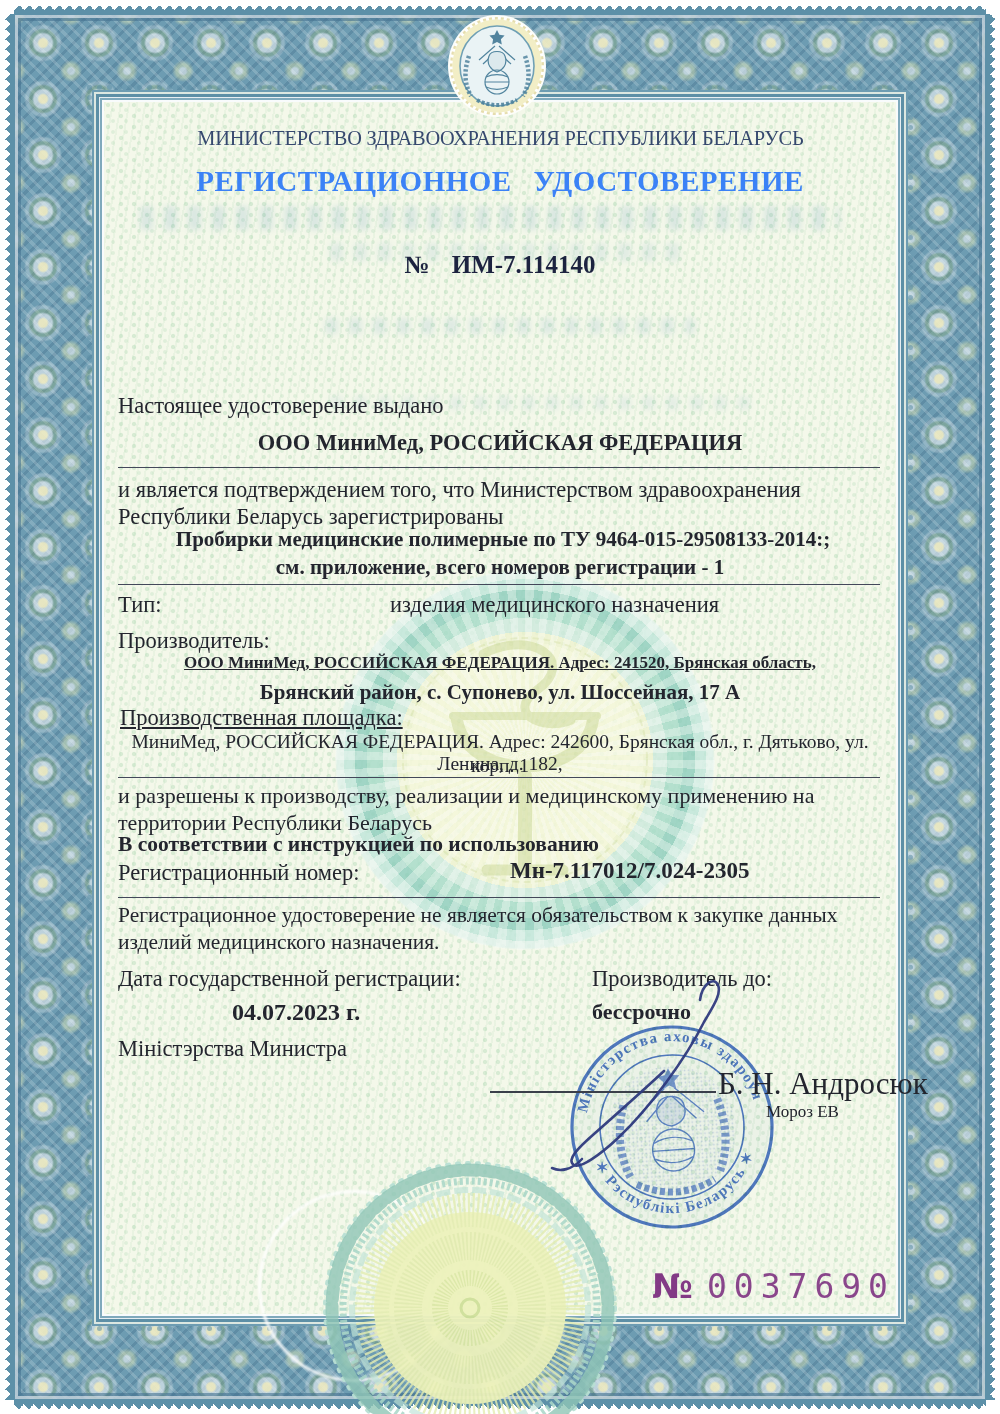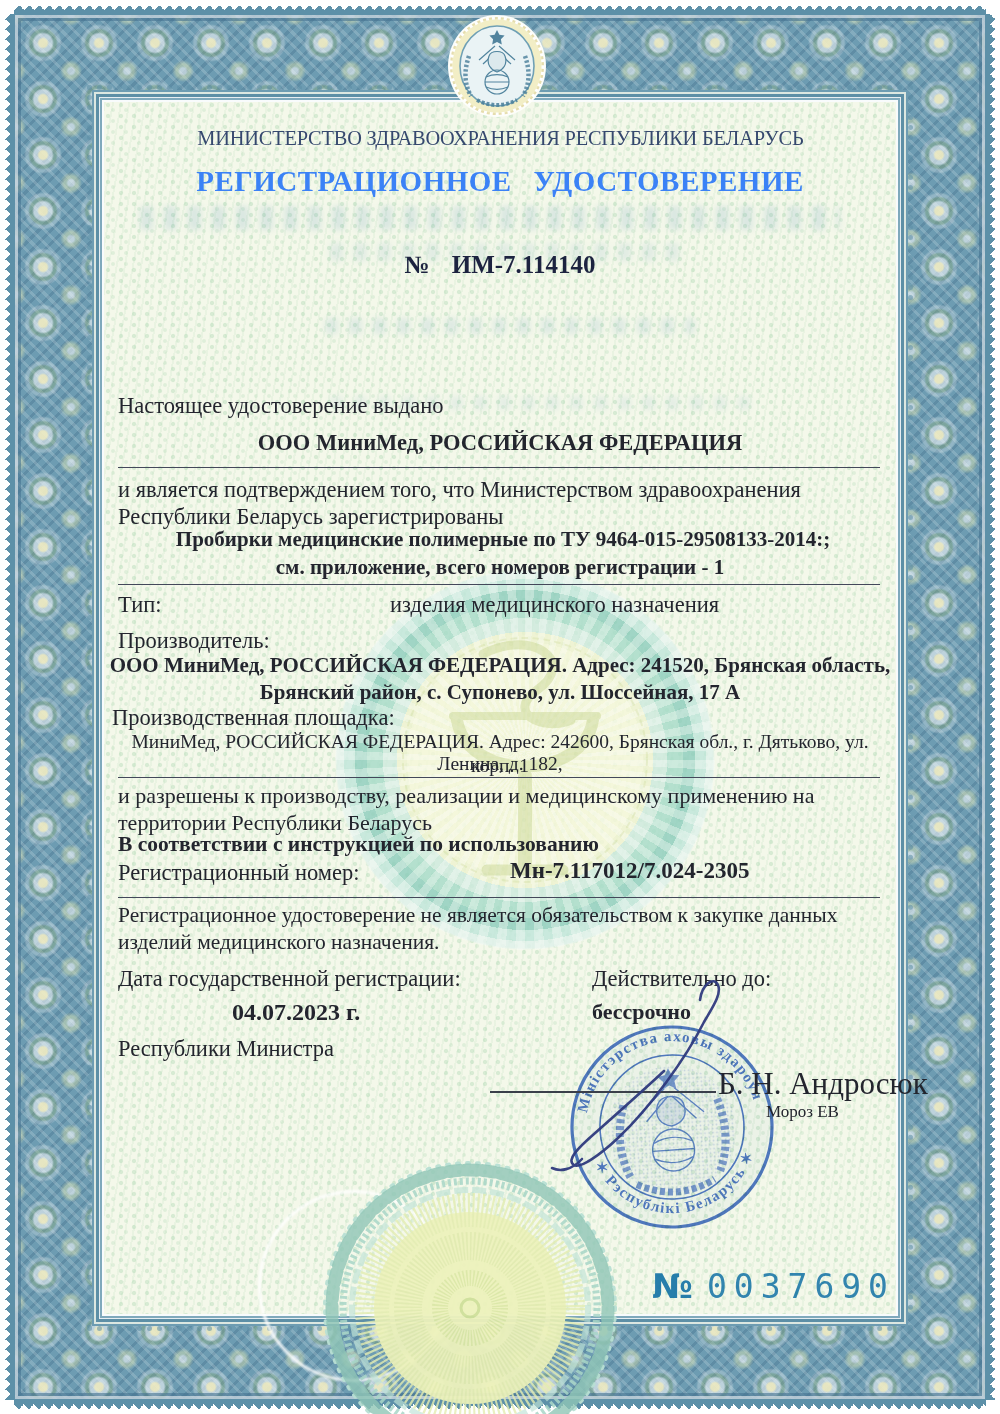--- a/index.html
+++ b/index.html
@@ -61,21 +61,21 @@
   .ministry{top:126px;font-size:21px;color:#35486e;letter-spacing:-0.2px;}
   .ministry span{display:inline-block;transform:scaleX(.97);}
   .doc-title{top:165px;font-size:29px;font-weight:bold;color:#3b82f6;word-spacing:14px;letter-spacing:.5px;}
   .doc-number{top:251px;font-size:25px;font-weight:bold;color:#1d2340;}
   .doc-number .gap{display:inline-block;width:22px;}
   .body-reg{font-size:22.5px;}
   .b{font-weight:bold;}
   .sig-line{position:absolute;left:490px;top:1091px;width:226px;border-top:2px solid #3a3f4a;z-index:6;}
 
   
-  .serial{position:absolute;left:652px;top:1266px;z-index:5;color:#0369a1;}
+  .serial{position:absolute;left:652px;top:1266px;z-index:5;color:#701a75;}
   .serial .no{font-family:"DejaVu Sans", sans-serif;font-size:34px;font-weight:bold;opacity:.85;}
   .serial .digits{font-family:"DejaVu Sans Mono", monospace;font-size:33px;letter-spacing:7px;margin-left:14px;opacity:.8;}
 
   
   .rosette{position:absolute;left:322px;top:1160px;width:296px;height:296px;z-index:4;opacity:.95;}
 
   
   .stamp{position:absolute;left:567px;top:1022px;width:210px;height:210px;z-index:5;
     mix-blend-mode:multiply;opacity:.9;transform:rotate(-4deg);}
   .signature{position:absolute;inset:0;z-index:6;pointer-events:none;}
@@ -123,38 +123,38 @@
   <div class="txt body-reg" style="left:118px;top:393px;text-align:right;">Настоящее удостоверение выдано</div>
   <div class="txt center body-reg b" style="top:430px;">ООО МиниМед, РОССИЙСКАЯ ФЕДЕРАЦИЯ</div>
   <div class="hr" style="top:467px;"></div>
   <div class="txt body-reg" style="left:118px;top:476px;width:775px;line-height:27px;">и является подтверждением того, что Министерством здравоохранения Республики Беларусь зарегистрированы</div>
   <div class="txt center b" style="top:527px;font-size:21px;padding-left:6px;">Пробирки медицинские полимерные по ТУ 9464-015-29508133-2014:;</div>
   <div class="txt center b" style="top:555px;font-size:21px;">см. приложение, всего номеров регистрации  - 1</div>
   <div class="hr" style="top:584px;"></div>
   <div class="txt body-reg" style="left:118px;top:592px;">Тип:</div>
   <div class="txt body-reg" style="left:390px;top:592px;">изделия медицинского назначения</div>
   <div class="txt body-reg" style="left:118px;top:628px;">Производитель:</div>
-  <div class="txt center b" style="top:653px;font-size:21px;">ООО МиниМед, РОССИЙСКАЯ ФЕДЕРАЦИЯ. Адрес: 241520, Брянская область,</div>
+  <div class="txt center b" style="top:653px;font-size:17px;text-decoration:underline;">ООО МиниМед, РОССИЙСКАЯ ФЕДЕРАЦИЯ. Адрес: 241520, Брянская область,</div>
   <div class="txt center b" style="top:680px;font-size:21px;">Брянский район, с. Супонево, ул. Шоссейная, 17 А</div>
-  <div class="txt body-reg" style="left:112px;top:705px;">Производственная площадка:</div>
+  <div class="txt body-reg" style="left:120px;top:705px;text-decoration:underline;">Производственная площадка:</div>
   <div class="txt center" style="top:731px;font-size:19.5px;">МиниМед, РОССИЙСКАЯ ФЕДЕРАЦИЯ. Адрес: 242600, Брянская обл., г. Дятьково, ул. Ленина, д. 182,</div>
   <div class="txt center" style="top:755px;font-size:19.5px;">корп. 1</div>
   <div class="hr" style="top:777px;"></div>
   <div class="txt" style="left:118px;top:782px;width:785px;font-size:22px;line-height:27px;">и разрешены к производству, реализации и медицинскому применению на территории Республики Беларусь</div>
   <div class="txt b" style="left:118px;top:832px;font-size:21.5px;">В соответствии с инструкцией по использованию</div>
   <div class="txt body-reg" style="left:118px;top:860px;">Регистрационный номер:</div>
   <div class="txt b" style="left:510px;top:858px;font-size:23px;">Мн-7.117012/7.024-2305</div>
   <div class="hr" style="top:897px;"></div>
   <div class="txt" style="left:118px;top:902px;width:792px;font-size:21.5px;line-height:27px;">Регистрационное удостоверение не является  обязательством к закупке данных изделий медицинского назначения.</div>
 
   <div class="txt body-reg" style="left:118px;top:966px;">Дата государственной регистрации:</div>
-  <div class="txt body-reg" style="left:592px;top:966px;">Действительно до:</div>
+  <div class="txt body-reg" style="left:592px;top:966px;">Производитель до:</div>
   <div class="txt b" style="left:232px;top:999px;font-size:24px;">04.07.2023 г.</div>
   <div class="txt b" style="left:592px;top:999px;font-size:22px;">бессрочно</div>
-  <div class="txt body-reg" style="left:118px;top:1036px;">Республики Министра</div>
+  <div class="txt body-reg" style="left:118px;top:1036px;">Міністэрства Министра</div>
   <div class="sig-line"></div>
   <div class="txt" style="left:718px;top:1066px;font-size:31px;z-index:6;">Б. Н. Андросюк</div>
   <div class="txt" style="left:766px;top:1102px;font-size:17px;z-index:6;">Мороз ЕВ</div>
 
   <div class="serial">
     <span class="no">№</span><span class="digits">0037690</span>
   </div>
 
   <svg class="rosette" viewBox="0 0 296 296">
     <circle cx="148" cy="148" r="145" fill="none" stroke="#b9e0d4" stroke-width="4" stroke-dasharray="2 8" stroke-linecap="round"></circle>

